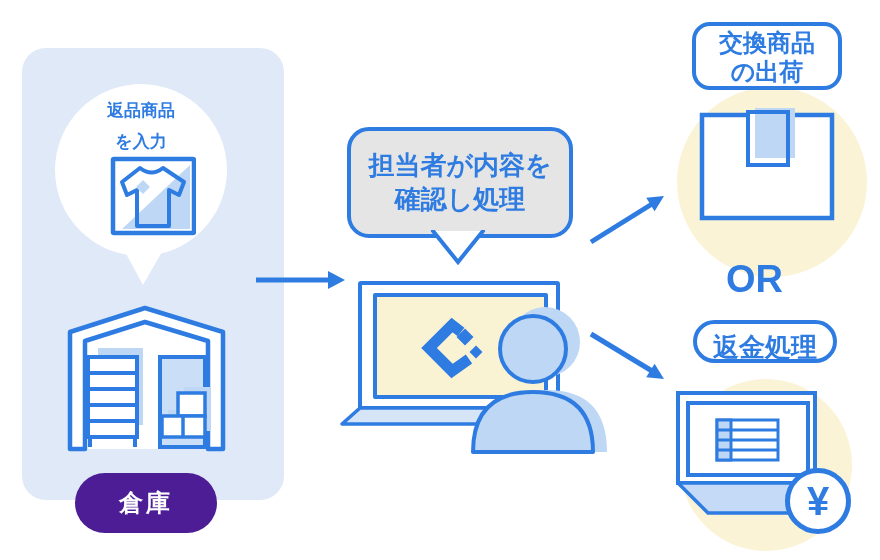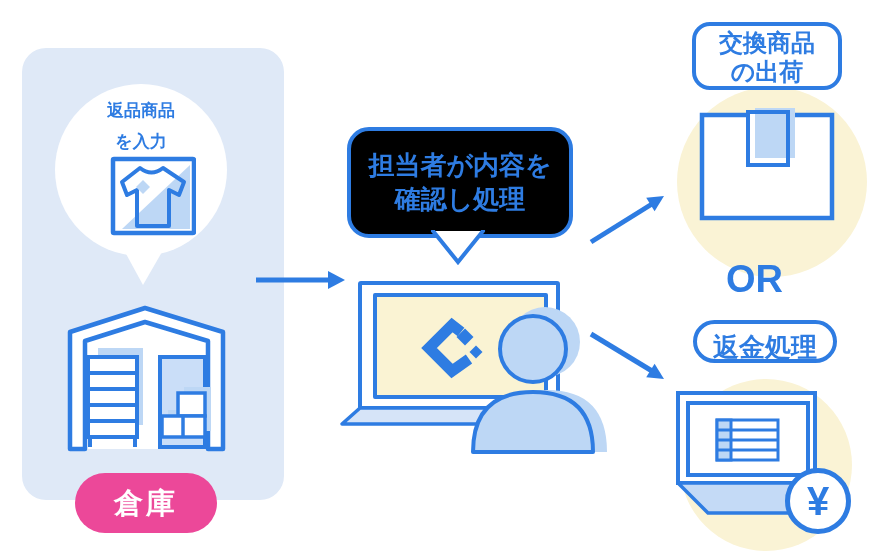--- a/index.html
+++ b/index.html
@@ -10,27 +10,27 @@
     font-weight:bold;
   }
   .abs{position:absolute;}
   
   .panel{left:22px;top:48px;width:262px;height:452px;border-radius:24px;background:#dfe9f7;z-index:0;}
   .circle-bubble{left:55px;top:84px;width:172px;height:172px;border-radius:50%;background:#fff;z-index:1;}
   .circle-text{left:55px;top:95px;width:172px;text-align:center;color:#2e7ce2;font-size:17px;line-height:31px;z-index:2;}
   .tail-plain{left:120px;top:250px;width:50px;height:40px;z-index:2;}
   .tshirt{left:110px;top:156px;width:86px;height:82px;z-index:3;}
   .warehouse{left:60px;top:300px;width:170px;height:155px;z-index:1;}
-  .pill{left:75px;top:473px;width:142px;height:60px;border-radius:30px;background:#ec4899;z-index:3;
-        color:#fff;font-size:29px;line-height:60px;text-align:center;letter-spacing:3px;}
+  .pill{left:75px;top:473px;width:142px;height:60px;border-radius:30px;background:#4c1d95;z-index:3;
+        color:#fff;font-size:24px;line-height:60px;text-align:center;letter-spacing:3px;}
   
   .arrows{left:0;top:0;width:880px;height:560px;z-index:4;pointer-events:none;}
   
   .center-bubble{left:347px;top:127px;width:226px;height:111px;box-sizing:border-box;border:4px solid #2e7ce2;
-        border-radius:22px;background:#000000;z-index:2;color:#2e7ce2;font-size:26px;line-height:34px;
+        border-radius:22px;background:#e5e5e5;z-index:2;color:#2e7ce2;font-size:26px;line-height:34px;
         text-align:center;padding-top:17px;}
   .center-tail{left:425px;top:230px;width:70px;height:40px;z-index:3;}
   .laptop-outer{left:358px;top:281px;width:202px;height:129px;box-sizing:border-box;border:4px solid #2e7ce2;
         border-radius:3px;background:#fff;z-index:1;}
   .laptop-screen{left:373px;top:293px;width:175px;height:106px;box-sizing:border-box;border:4px solid #2e7ce2;
         border-radius:2px;background:#faf3d3;z-index:1;}
   .laptop-base{left:338px;top:404px;width:162px;height:26px;z-index:1;}
   .logo{left:415px;top:312px;width:75px;height:75px;z-index:2;}
   .person{left:465px;top:300px;width:150px;height:160px;z-index:3;}
   

